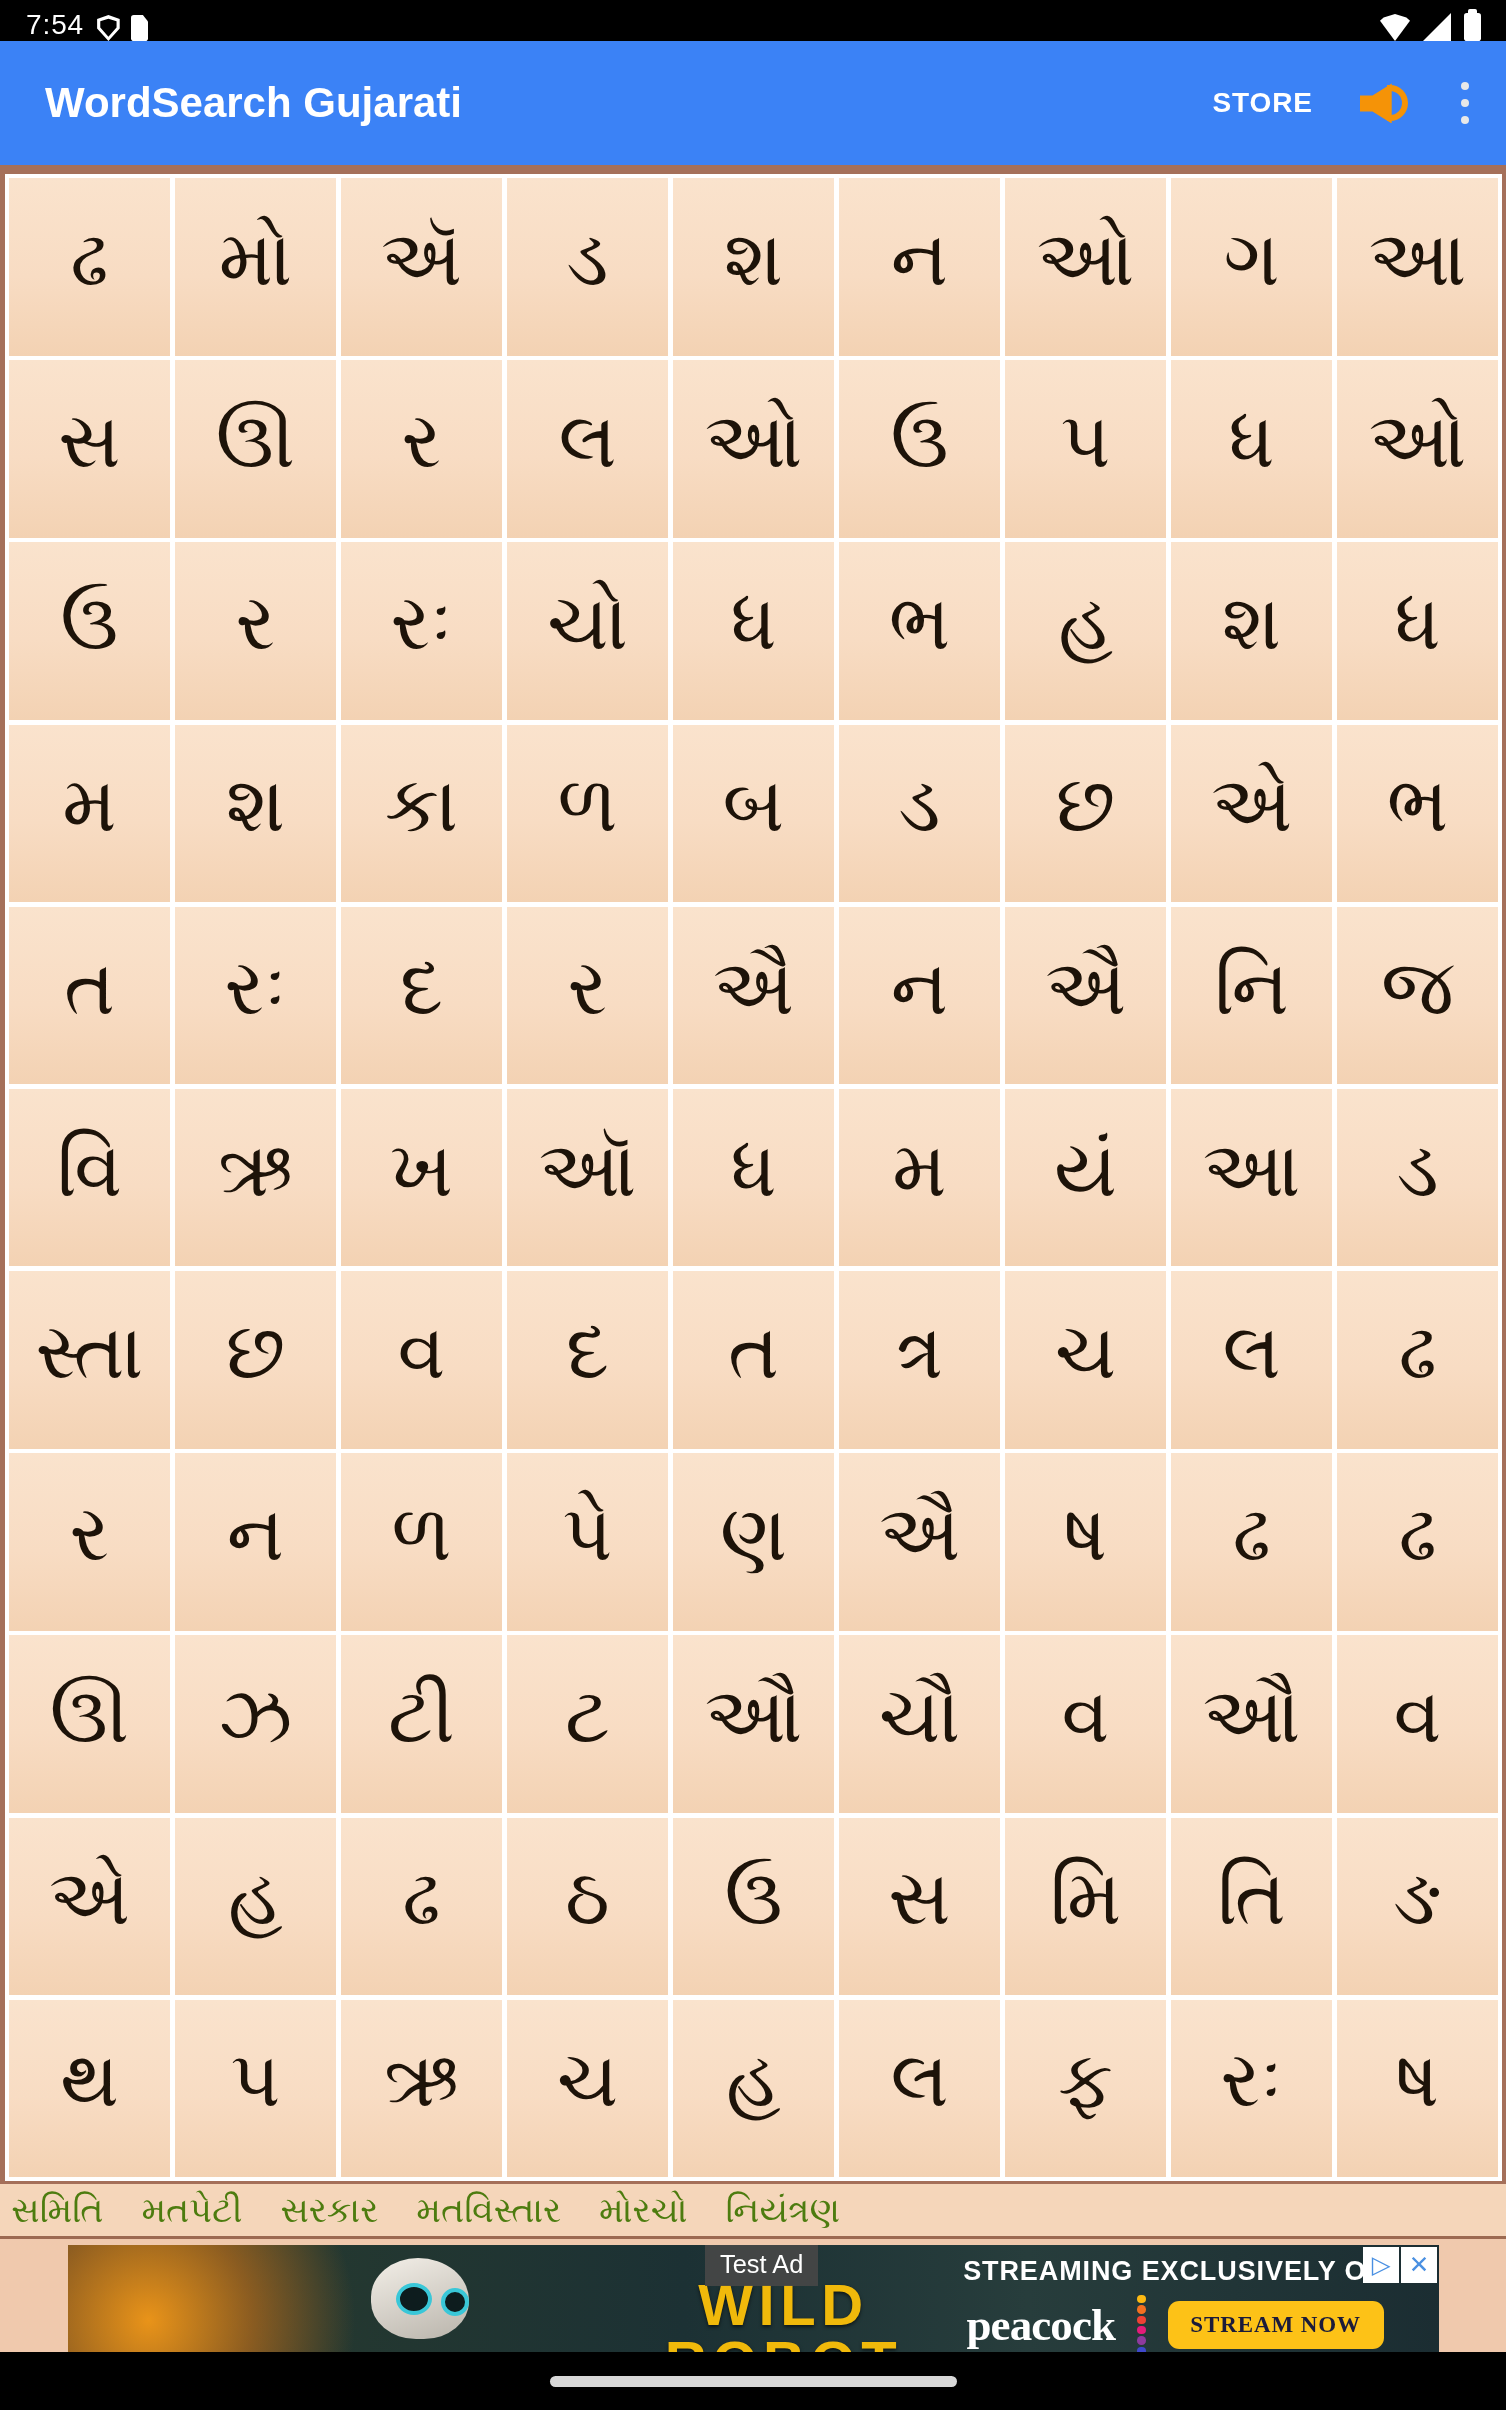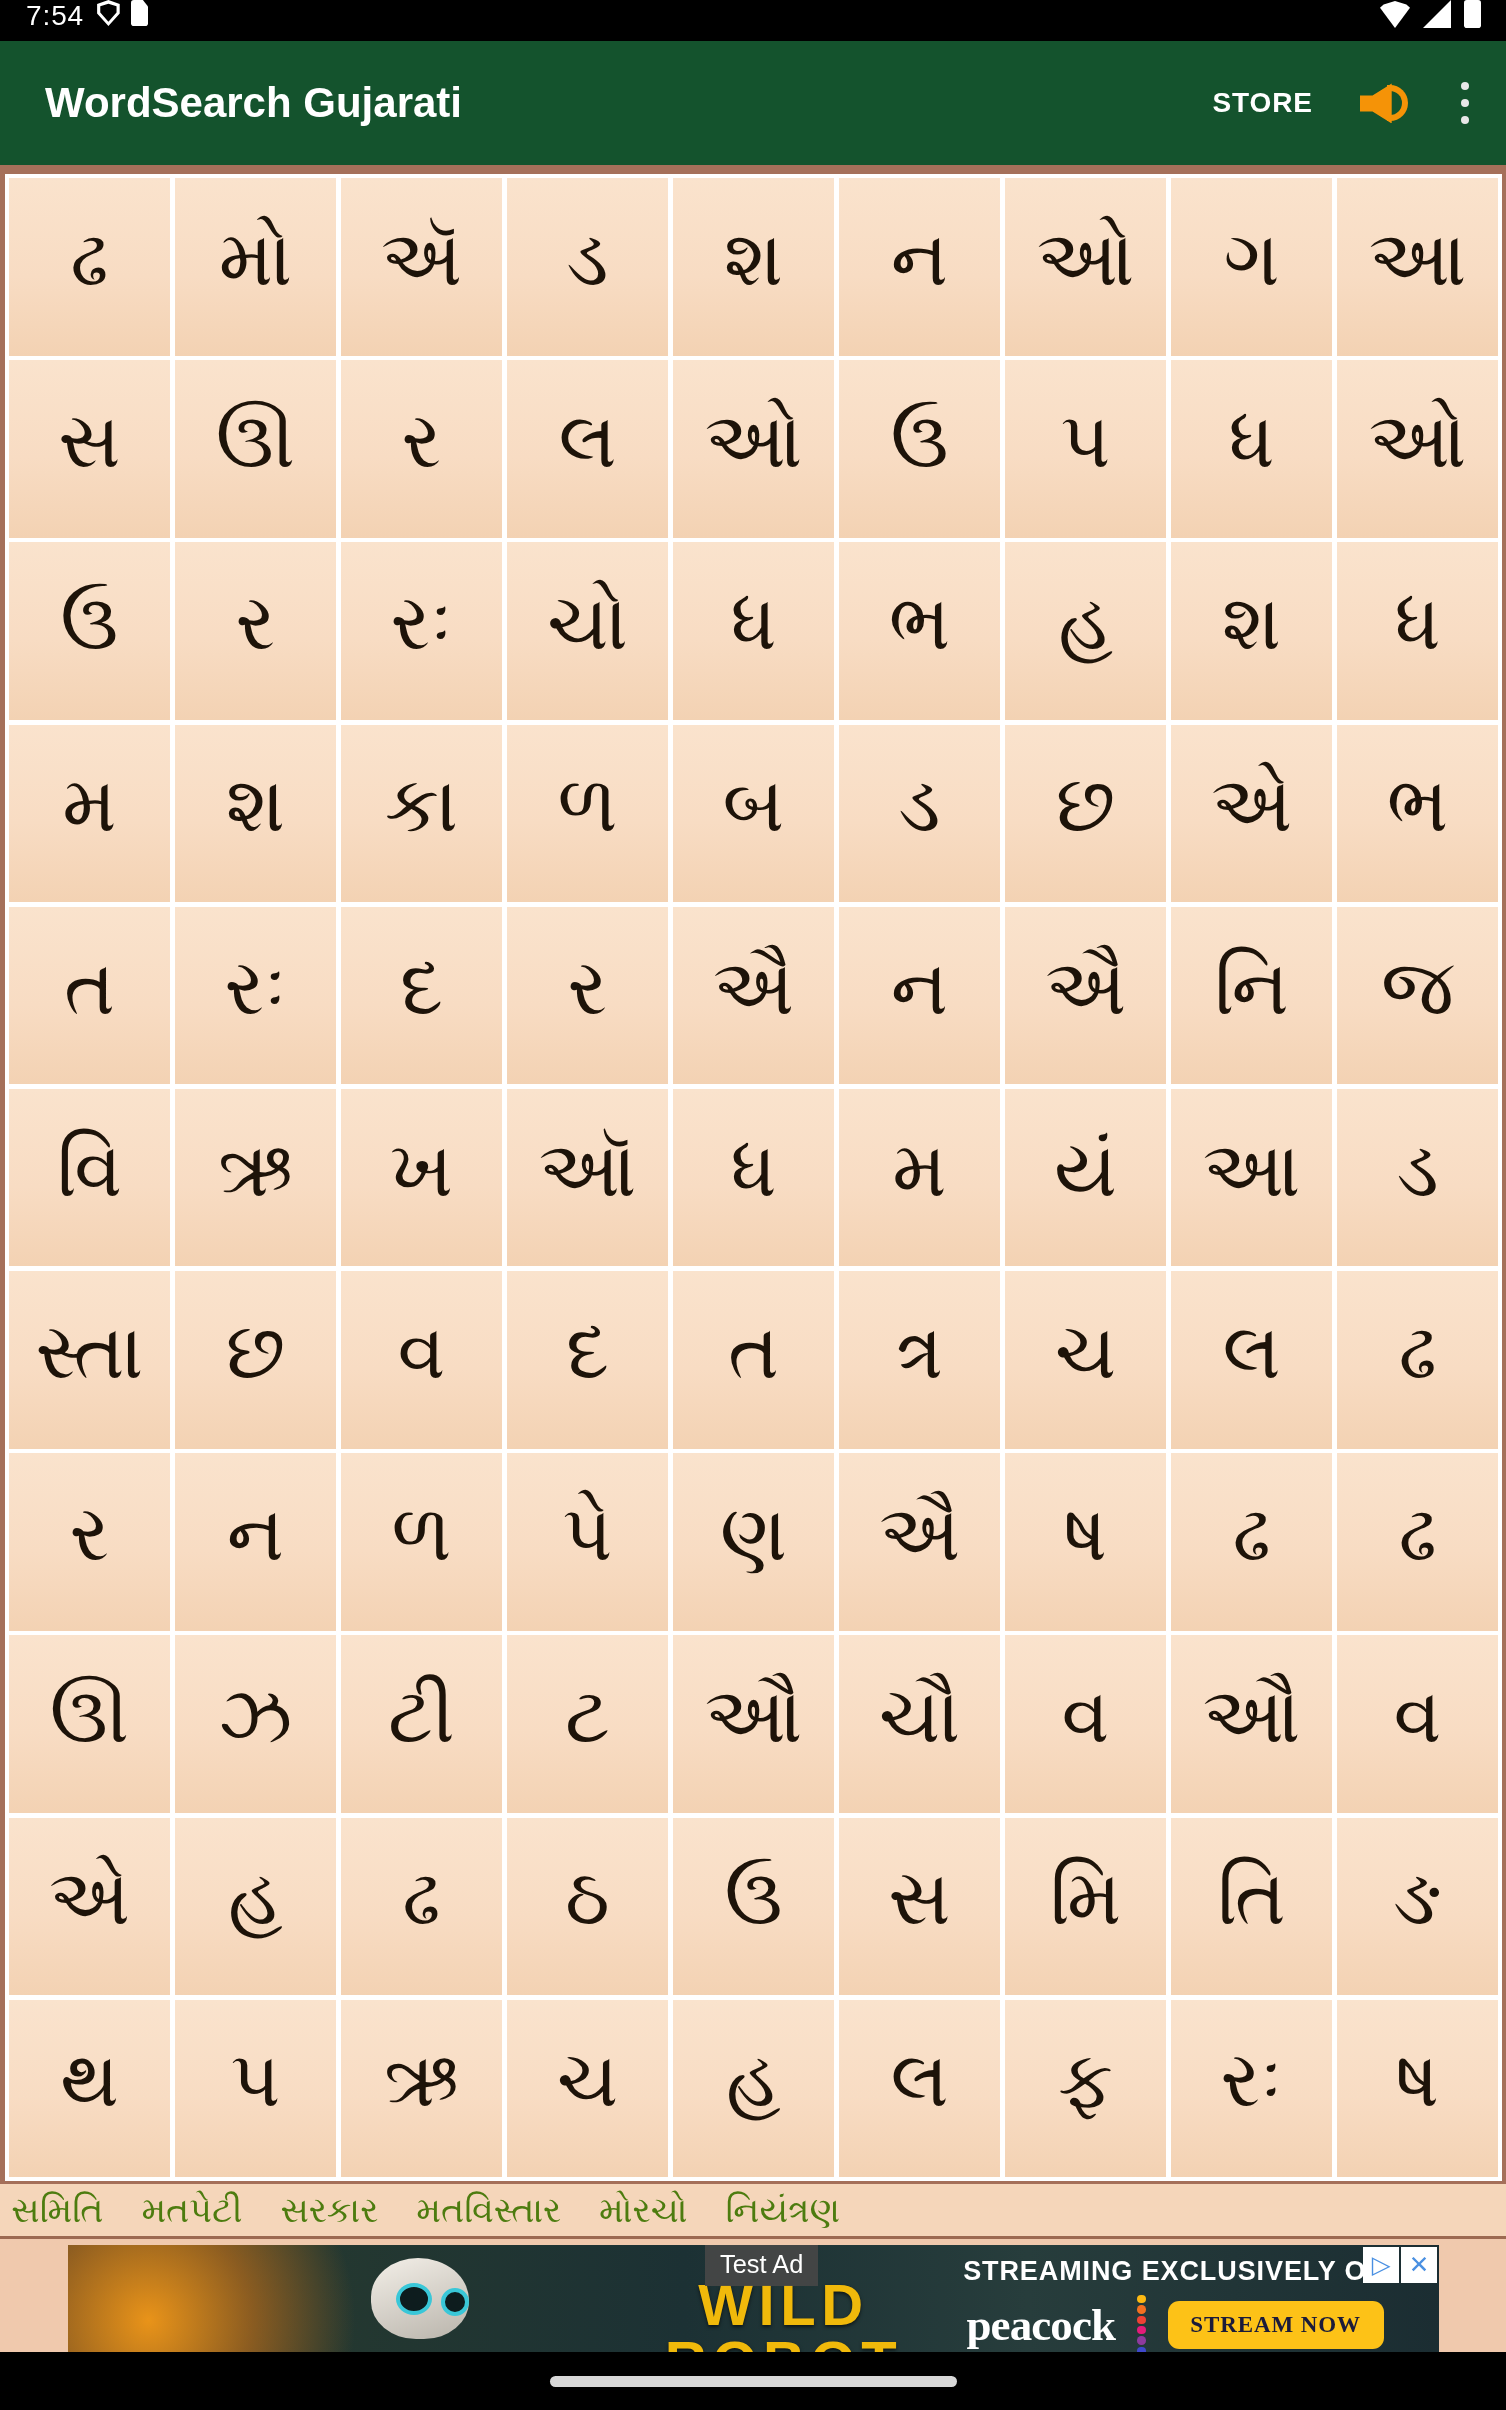--- a/index.html
+++ b/index.html
@@ -1,32 +1,32 @@
 <!DOCTYPE html>
 <html style="font-size:15px"><head>
 <meta charset="utf-8">
 <style>
   * { margin:0; padding:0; box-sizing:border-box; }
   html,body { width:1507px; height:2411px; background:#000; font-family:"Liberation Sans","DejaVu Sans",sans-serif; overflow:hidden; }
   .screen { width:1507px; height:2411px; display:flex; flex-direction:column; }
 
   
-  .statusbar { height:41px; background:#000; display:flex; align-items:flex-start; padding:0 26px; flex:0 0 auto; }
+  .statusbar { height:41px; background:#000; display:flex; align-items:flex-end; padding:0 26px; flex:0 0 auto; }
   .sb-time { color:#fff; font-size:28px; font-weight:400; letter-spacing:0.9px; }
   .sb-left-icons { display:flex; align-items:center; gap:11.3px; margin-left:13px; }
   .sb-shield { width:22.6px; height:26px; background:#fff; clip-path:polygon(50% 0,100% 15%,100% 52%,50% 100%,0 52%,0 15%,50% 0,50% 14%,14% 24%,14% 48%,50% 84%,86% 48%,86% 24%,50% 14%); }
   .sb-sim { width:17px; height:26px; background:#fff; border-radius:2.8px; clip-path:polygon(0 0,70% 0,100% 25%,100% 100%,0 100%); }
   .sb-right { margin-left:auto; display:flex; align-items:center; gap:13px; }
   .sb-wifi { width:30px; height:28px; background:#fff; clip-path:polygon(50% 100%,0 28%,12% 16%,50% 4%,88% 16%,100% 28%); }
   .sb-signal { width:28px; height:28px; background:#fff; clip-path:polygon(100% 0,100% 100%,0 100%); }
   .sb-batt { width:17px; height:28px; background:#fff; border-radius:2.8px; position:relative; }
   .sb-batt:before { content:""; position:absolute; top:-3.8px; left:3.8px; width:9.4px; height:3.8px; background:#fff; border-radius:1.9px 1.9px 0 0; }
 
   
-  .appbar { height:124px; background:#14532d; display:flex; align-items:center; padding:0 34px 0 45px; flex:0 0 auto;gap:44px; }
+  .appbar { height:124px; background:#3b82f6; display:flex; align-items:center; padding:0 34px 0 45px; flex:0 0 auto;gap:44px; }
   .app-title { color:#fff; font-size:42px; font-weight:700; }
   .appbar-right { margin-left:auto; display:flex; align-items:center; gap:43px; }
   .store-btn { color:#fff; font-size:28px; font-weight:600; letter-spacing:0.9px; }
   .speaker { position:relative; width:58px; height:58px; }
   .speaker-body { position:absolute; left:3.8px; top:9.4px; width:32px; height:40px; background:#f59307; clip-path:polygon(0 30%,40% 30%,100% 0,100% 100%,40% 70%,0 70%); }
   .speaker-wave { position:absolute; right:5.6px; top:11.3px; width:21px; height:36px; border:6.6px solid #f59307; border-left:none; border-radius:0 28px 28px 0; }
   .menu-dots { display:flex; flex-direction:column; gap:8.5px; padding:3.8px; }
   .menu-dots i { width:8.5px; height:8.5px; border-radius:50%; background:#e8e8e8; }
 
   

